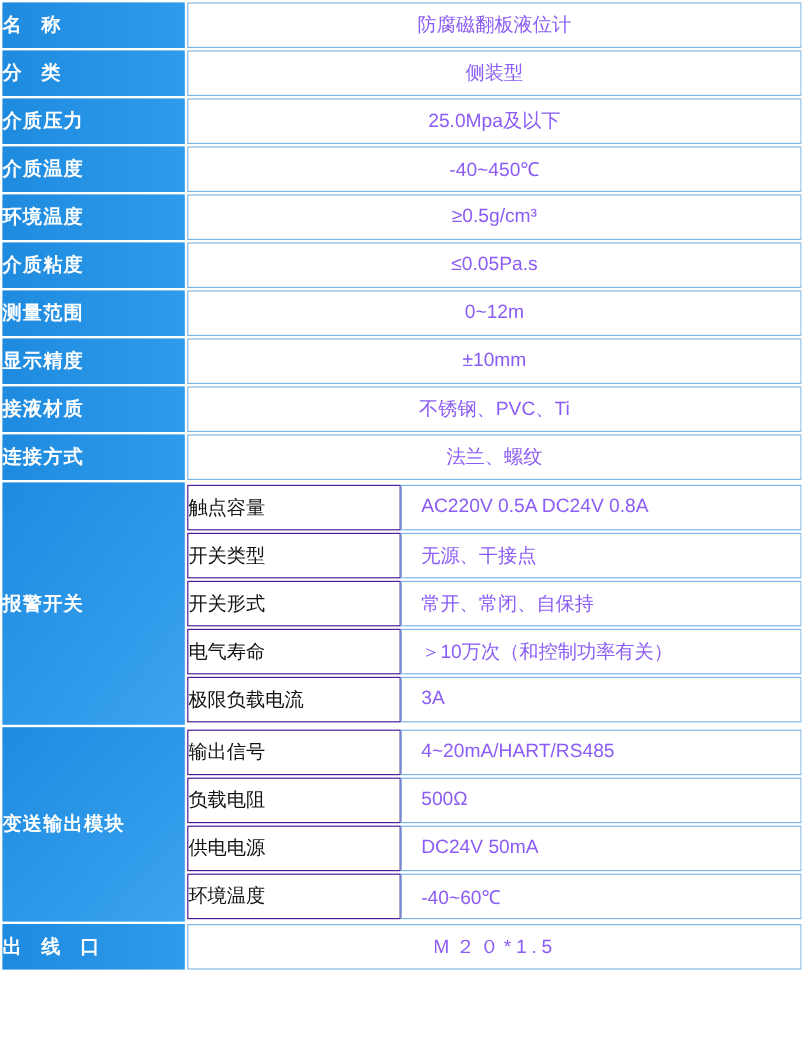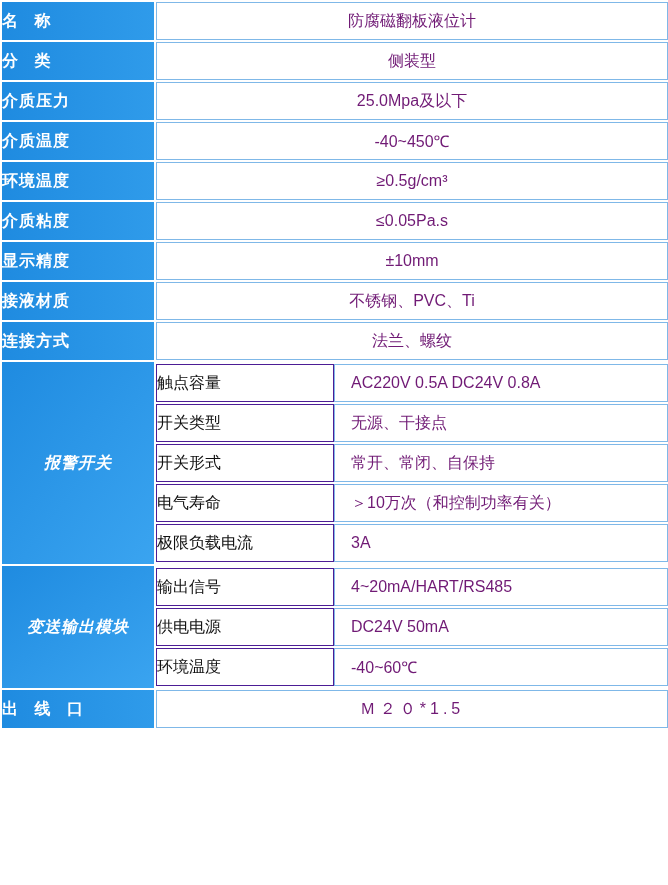--- a/index.html
+++ b/index.html
@@ -32,21 +32,21 @@
     letter-spacing: 1px;
     height: 36px;
     width: 152px;
   }
   .label-cell.wide-space {
     letter-spacing: 6px;
   }
   .value-cell {
     background: #ffffff;
     border: 1px solid #7fb8e8;
-    color: #701a75;
+    color: #8b5cf6;
     font-size: 16px;
     text-align: center;
     height: 36px;
     padding: 2px 4px;
   }
   .value-cell.left {
     text-align: left;
     padding-left: 16px;
   }
   .sub-label-cell {
@@ -57,24 +57,22 @@
     text-align: left;
     padding-left: 18px;
     height: 36px;
     width: 178px;
   }
   .group-label {
     background: linear-gradient(to bottom right, #1f8be0, #3aa4f0);
     color: #ffffff;
     font-weight: bold;
     font-size: 16px;
-    text-align: center;
     letter-spacing: 1px;
     vertical-align: middle;
-    font-style: italic;
   }
   .sub-table {
     width: 100%;
     border-collapse: separate;
     border-spacing: 0 2px;
     table-layout: fixed;
   }
   .sub-table td { padding: 0; }
   .spaced { letter-spacing: 4px; }
 </style>
@@ -103,20 +101,24 @@
       <td class="label-cell">介质温度</td>
       <td class="value-cell">-40~450℃</td>
     </tr>
     <tr>
       <td class="label-cell">环境温度</td>
       <td class="value-cell">≥0.5g/cm³</td>
     </tr>
     <tr>
       <td class="label-cell">介质粘度</td>
       <td class="value-cell">≤0.05Pa.s</td>
+    </tr>
+    <tr>
+      <td class="label-cell">测量范围</td>
+      <td class="value-cell">0~12m</td>
     </tr>
     <tr>
       <td class="label-cell">显示精度</td>
       <td class="value-cell">±10mm</td>
     </tr>
     <tr>
       <td class="label-cell">接液材质</td>
       <td class="value-cell">不锈钢、PVC、Ti</td>
     </tr>
     <tr>
@@ -165,20 +167,24 @@
           <colgroup>
             <col style="width:178px">
             <col>
           </colgroup>
           <tbody>
             <tr>
               <td class="sub-label-cell">输出信号</td>
               <td class="value-cell left">4~20mA/HART/RS485</td>
             </tr>
             <tr>
+              <td class="sub-label-cell">负载电阻</td>
+              <td class="value-cell left">500Ω</td>
+            </tr>
+            <tr>
               <td class="sub-label-cell">供电电源</td>
               <td class="value-cell left">DC24V 50mA</td>
             </tr>
             <tr>
               <td class="sub-label-cell">环境温度</td>
               <td class="value-cell left">-40~60℃</td>
             </tr>
           </tbody>
         </table>
       </td>

